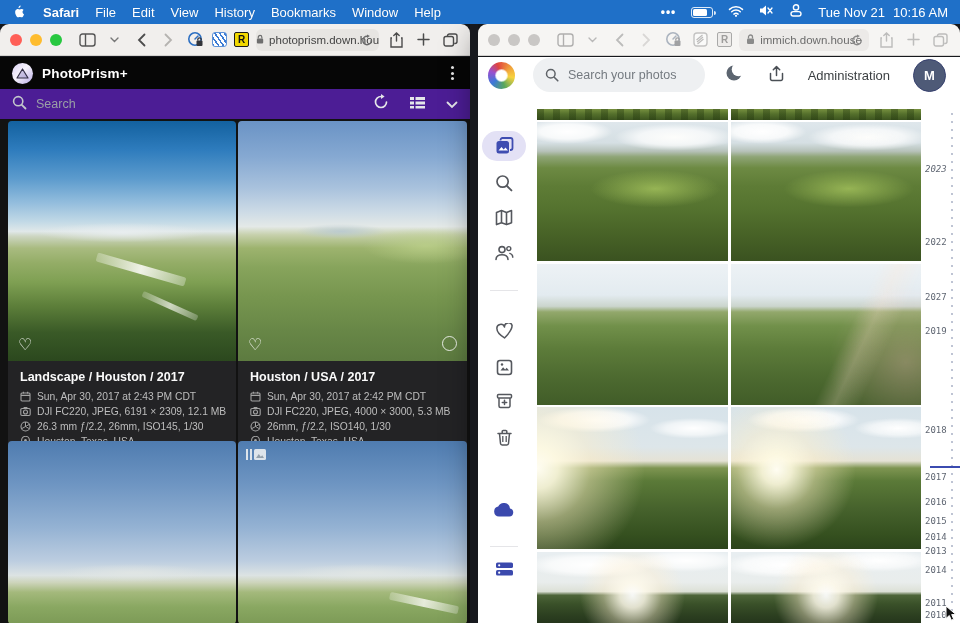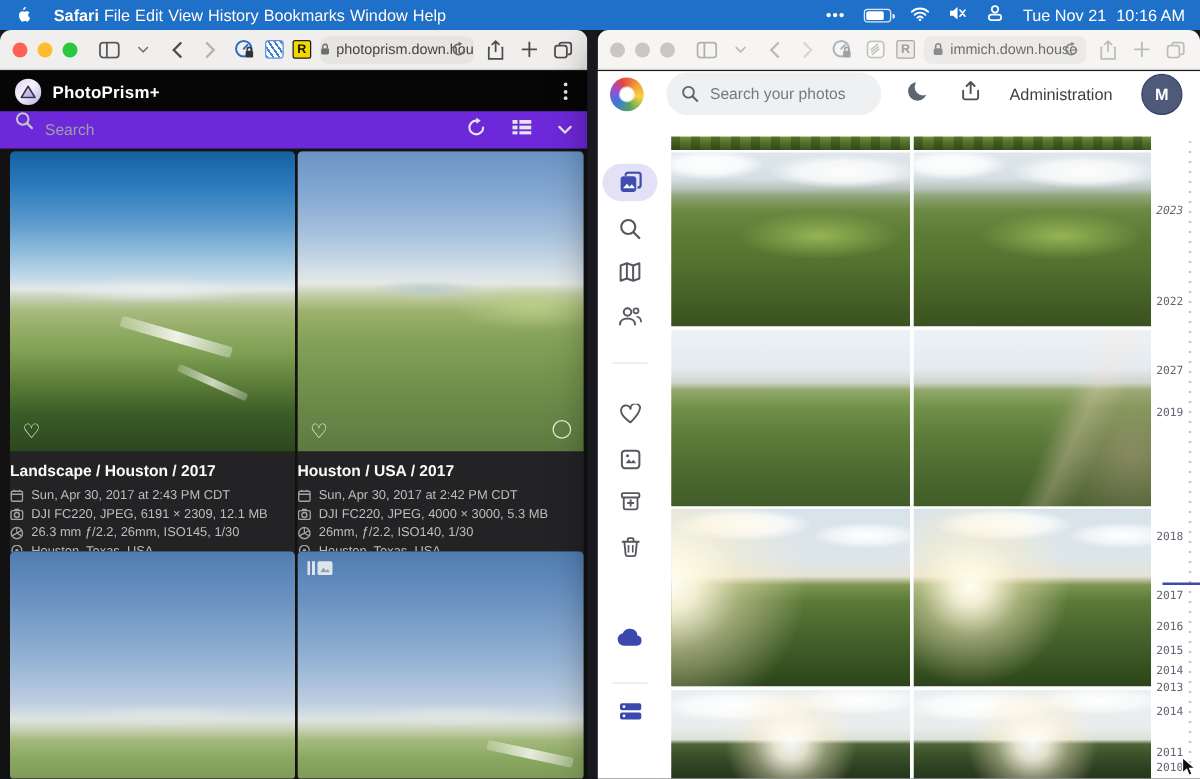--- a/index.html
+++ b/index.html
@@ -4,21 +4,21 @@
 <style>
   * { margin:0; padding:0; box-sizing:border-box; }
   html,body { width:960px; height:623px; overflow:hidden; }
   body { font-family:"Liberation Sans","DejaVu Sans",sans-serif; background:#17191e; position:relative; }
   .stage { position:absolute; inset:0; }
 
   
   .menubar { position:absolute; left:0; top:0; right:0; height:24px; background:#1f70c8;
     display:flex; align-items:center; padding:0 12px; color:#fff; font-size:13px; z-index:50; }
   .menubar .apple { width:15px; height:15px; margin-right:16px; position:relative; }
-  .menu-items { display:flex; gap:4px; align-items:flex-start; }
+  .menu-items { display:flex; gap:16px; align-items:flex-start; }
   .menu-item { color:#fff; text-shadow:0 0 1px rgba(0,0,0,.15); }
   .menu-item.app { font-weight:bold; }
   .mb-status { margin-left:auto; display:flex; align-items:center; gap:15px; }
   .mb-dots { letter-spacing:1px; font-weight:bold; font-size:12px; }
   .battery { width:22px; height:11px; border:1px solid rgba(255,255,255,.85); border-radius:3px; position:relative; }
   .battery::before { content:""; position:absolute; left:1px; top:1px; bottom:1px; width:70%; background:#fff; border-radius:1.5px; }
   .battery::after { content:""; position:absolute; right:-4px; top:3px; width:2.5px; height:4px; background:rgba(255,255,255,.85); border-radius:0 2px 2px 0; }
   .mb-datetime { display:flex; gap:8px; font-size:13px; }
 
   
@@ -46,21 +46,21 @@
   .addr .reload { position:absolute; right:6px; top:4px; }
   .muted-ic { opacity:.55; }
 
   
   .pp { position:absolute; left:0; top:33px; right:0; bottom:0; background:#141414; }
   .pp-header { height:32px; background:#060606; display:flex; align-items:center; padding:0 12px; gap:9px; }
   .pp-logo { width:21px; height:21px; border-radius:50%; background:linear-gradient(135deg,#d9cff2 0%,#f7f3fc 45%,#b7abe4 100%); display:flex; align-items:center; justify-content:center; }
   .pp-title { color:#fff; font-size:13.5px; font-weight:bold; letter-spacing:.2px; }
   .pp-kebab { margin-left:auto; display:flex; flex-direction:column; gap:2.5px; padding:4px; cursor:pointer; }
   .pp-kebab i { width:3px; height:3px; border-radius:50%; background:#e6e6e6; }
-  .pp-search { height:30px; background:#6d28d9; display:flex; padding:0 12px; gap:9px; }
+  .pp-search { height:30px; background:#4c1d95; display:flex; align-items:center; padding:0 12px; gap:9px; }
   .pp-search input { flex:1; background:transparent; border:none; outline:none; color:#ddd; font-size:12.5px; }
   .pp-search input::placeholder { color:#9aa0a6; }
   .pp-tools { display:flex; gap:20px; align-items:center; }
   .pp-body { position:absolute; left:0; right:0; top:62px; bottom:0; background:#121212; overflow:hidden; }
   .pp-card { position:absolute; background:#232325; border-radius:4px; overflow:hidden; }
   .pp-img { height:240px; position:relative; }
   .img-a { background:
       radial-gradient(ellipse 120px 14px at 50% 46.5%, rgba(233,238,240,.9), transparent 70%),
       linear-gradient(180deg,#13619f 0%,#2e7cbd 12%,#5c9bcd 24%,#93bddd 34%,#c2d9e6 42%,#e0e8e9 46%,#cdd6c2 48%,#a9bb80 53%,#94ad67 59%,#7fa053 67%,#5d7f3a 77%,#3a5a27 88%,#2b481e 100%); }
   .img-b { background:
@@ -68,21 +68,21 @@
       radial-gradient(ellipse 90px 26px at 82% 52%, rgba(190,210,140,.75), transparent 70%),
       linear-gradient(180deg,#6a93c5 0%,#86a9d2 15%,#a9c2dd 28%,#cddbe6 38%,#e4e9e7 44%,#c6d0ab 47.5%,#9db36e 53%,#87a45c 61%,#77964f 73%,#688747 87%,#5d7b40 100%); }
   .img-r2 { background:
       radial-gradient(ellipse 100px 12px at 55% 55%, rgba(225,230,228,.85), transparent 75%),
       linear-gradient(180deg,#4f7cb0 0%,#6e95c2 18%,#94b2d3 36%,#bccde0 50%,#dce3e3 56%,#cdd4bb 59%,#a4b97c 63%,#8aa862 69%,#779552 79%,#688849 91%,#5e7c41 100%); }
   .airstrip { position:absolute; width:92px; height:9px; background:linear-gradient(90deg,rgba(255,255,255,.25),rgba(250,250,245,.9),rgba(255,255,255,.3)); transform:rotate(16deg); left:38%; top:60%; border-radius:2px; }
   .airstrip.small { width:60px; height:6px; left:58%; top:76%; transform:rotate(24deg); opacity:.8; }
   .airstrip.r2 { width:70px; height:8px; left:66%; top:66%; transform:rotate(12deg); opacity:.9; }
   .pp-heart { position:absolute; left:10px; bottom:8px; color:rgba(255,255,255,.92); font-size:16px; line-height:1; font-family:"DejaVu Sans",sans-serif; }
   .pp-select { position:absolute; right:10px; bottom:10px; width:15px; height:15px; border:1.5px solid rgba(255,255,255,.85); border-radius:50%; }
-  .pp-info { padding:9px 0 11px; }
+  .pp-info { padding:9px 12px 11px; }
   .pp-card-title { color:#fafafa; font-size:12.5px; font-weight:bold; margin-bottom:7px; }
   .pp-line { display:flex; align-items:center; gap:6px; color:#bdbdbd; font-size:10.3px; margin-top:4px; white-space:nowrap; }
   .pp-line svg { flex:0 0 auto; }
   .stack-badge { position:absolute; left:8px; top:8px; display:flex; align-items:center; gap:2px; opacity:.9; }
   .stack-badge .bars { width:6px; height:11px; background:repeating-linear-gradient(90deg,#eceff1 0 2px,transparent 2px 4px); }
   .stack-badge .pic { width:12px; height:11px; background:#eceff1; border-radius:1.5px; position:relative; }
   .stack-badge .pic::after { content:""; position:absolute; left:2px; right:2px; bottom:2px; height:4px; background:#9aa4ab; clip-path:polygon(0 100%,35% 0,60% 70%,78% 30%,100% 100%); }
 
   
   .im { position:absolute; left:0; top:33px; right:0; bottom:0; background:#fff; }

